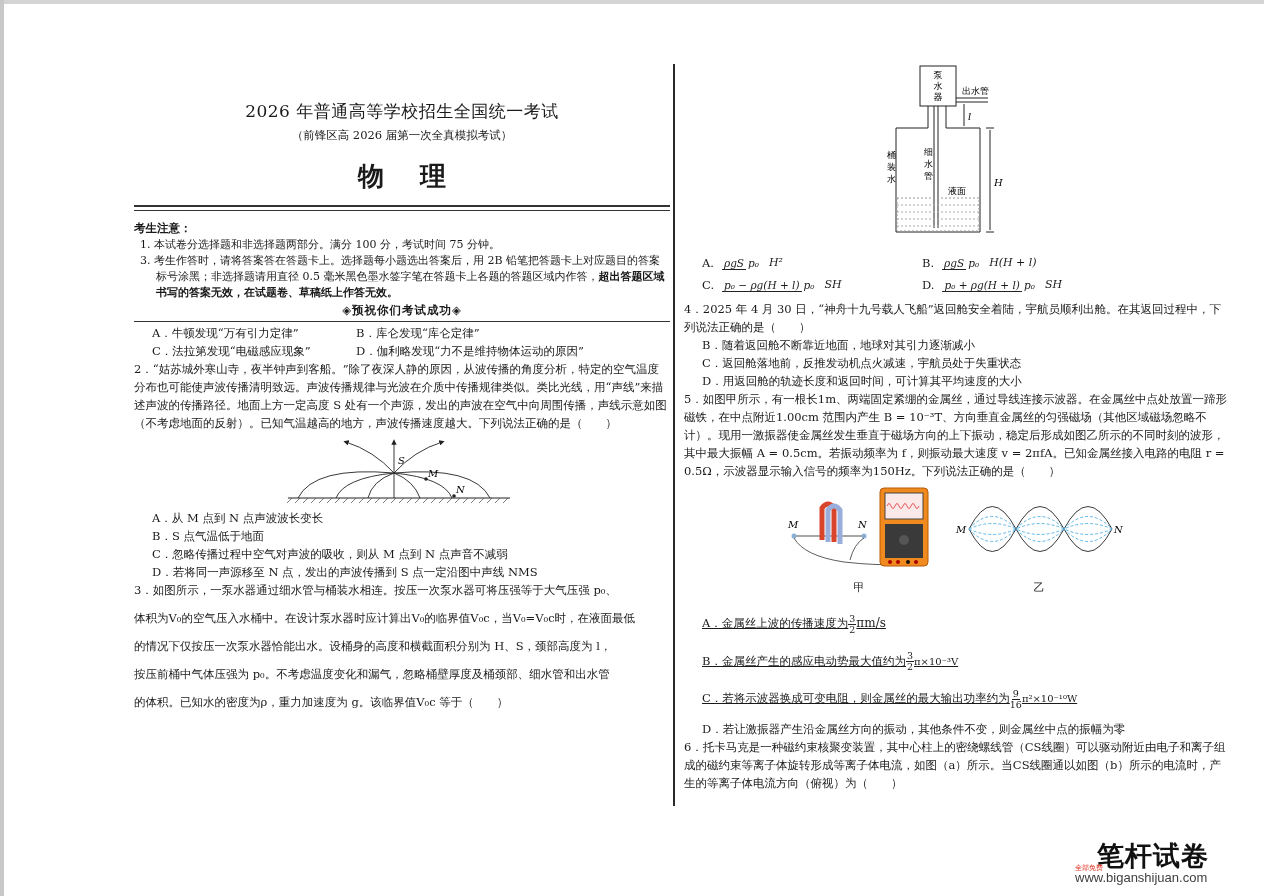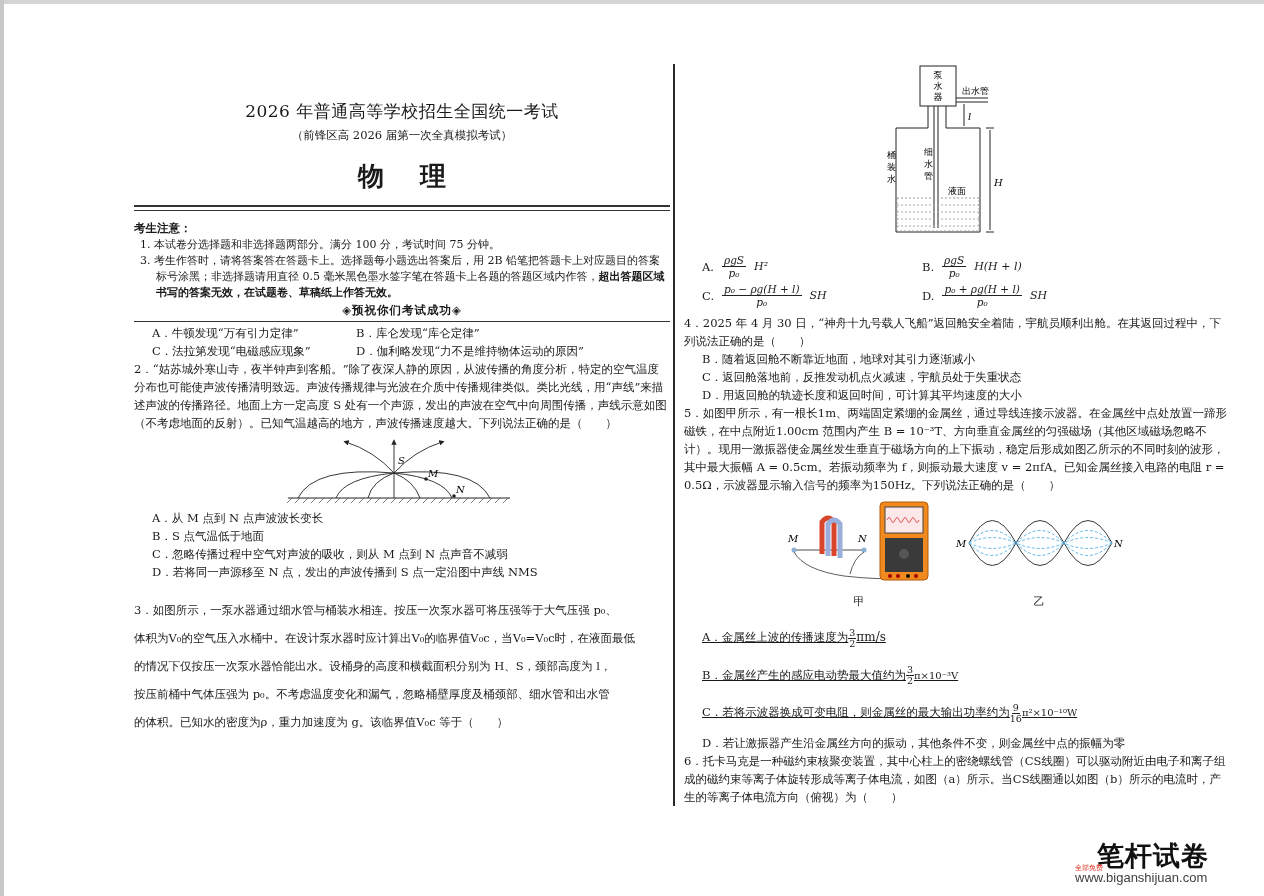--- a/index.html
+++ b/index.html
@@ -32,21 +32,21 @@
   .opt { padding-left:18px; }
   .opt-row { display:flex; padding-left:18px; }
   .opt-row span { display:inline-block; }
   .opt-row .c1 { width:204px; }
   .q3 p { margin:0 0 10px; line-height:18px; }
 
   .fig-wave { margin:4px 0 0 150px; }
   .fig-pump { margin-left:200px; }
   .formula-grid { display:grid; grid-template-columns:220px 220px; row-gap:4px; padding-left:18px; margin:4px 0 6px; }
   .formula { display:flex; align-items:center; gap:8px; }
-  .frac { display:inline-flex; flex-direction:column; align-items:center; font-style:italic; font-size:10.5px; line-height:12px;text-align:center; }
+  .frac { display:inline-flex; flex-direction:row; align-items:center; font-style:italic; font-size:10.5px; line-height:12px;text-align:center; }
   .frac .num { border-bottom:1px solid #222; padding:0 2px; }
   .frac .den { padding:0 2px; }
   .tail { font-style:italic; font-size:11px; }
 
   .fig-row { display:flex; align-items:flex-start; margin:4px 0 0 100px; gap:20px; }
   .caption { text-align:center; font-size:11px; }
   .optq5 { padding-left:18px; margin:16px 0; line-height:20px;text-decoration:underline; }
   .inline-frac { display:inline-flex; flex-direction:column; align-items:center; font-size:9.5px; line-height:10px; vertical-align:middle; }
   .inline-frac .num { border-bottom:1px solid #222; padding:0 1px; }
 
@@ -140,21 +140,21 @@
     <text x="114" y="28" font-size="10" font-style="italic" font-family="DejaVu Serif, serif">S</text>
     <text x="144" y="41" font-size="10" font-style="italic" font-family="DejaVu Serif, serif">M</text>
     <text x="172" y="57" font-size="10" font-style="italic" font-family="DejaVu Serif, serif">N</text>
   </svg>
 
   <div class="opt">A．从 M 点到 N 点声波波长变长</div>
   <div class="opt">B．S 点气温低于地面</div>
   <div class="opt">C．忽略传播过程中空气对声波的吸收，则从 M 点到 N 点声音不减弱</div>
   <div class="opt">D．若将同一声源移至 N 点，发出的声波传播到 S 点一定沿图中声线 NMS</div>
 
-  <div class="q3" style="margin-top:20px;">
+  <div class="q3" style="margin-top:0;">
     <p>3．如图所示，一泵水器通过细水管与桶装水相连。按压一次泵水器可将压强等于大气压强 p₀、</p>
     <p>体积为V₀的空气压入水桶中。在设计泵水器时应计算出V₀的临界值V₀c，当V₀=V₀c时，在液面最低</p>
     <p>的情况下仅按压一次泵水器恰能出水。设桶身的高度和横截面积分别为 H、S，颈部高度为 l，</p>
     <p>按压前桶中气体压强为 p₀。不考虑温度变化和漏气，忽略桶壁厚度及桶颈部、细水管和出水管</p>
     <p>的体积。已知水的密度为ρ，重力加速度为 g。该临界值V₀c 等于（　　）</p>
   </div>
 </div>
 
 <div class="divider"></div>
 

